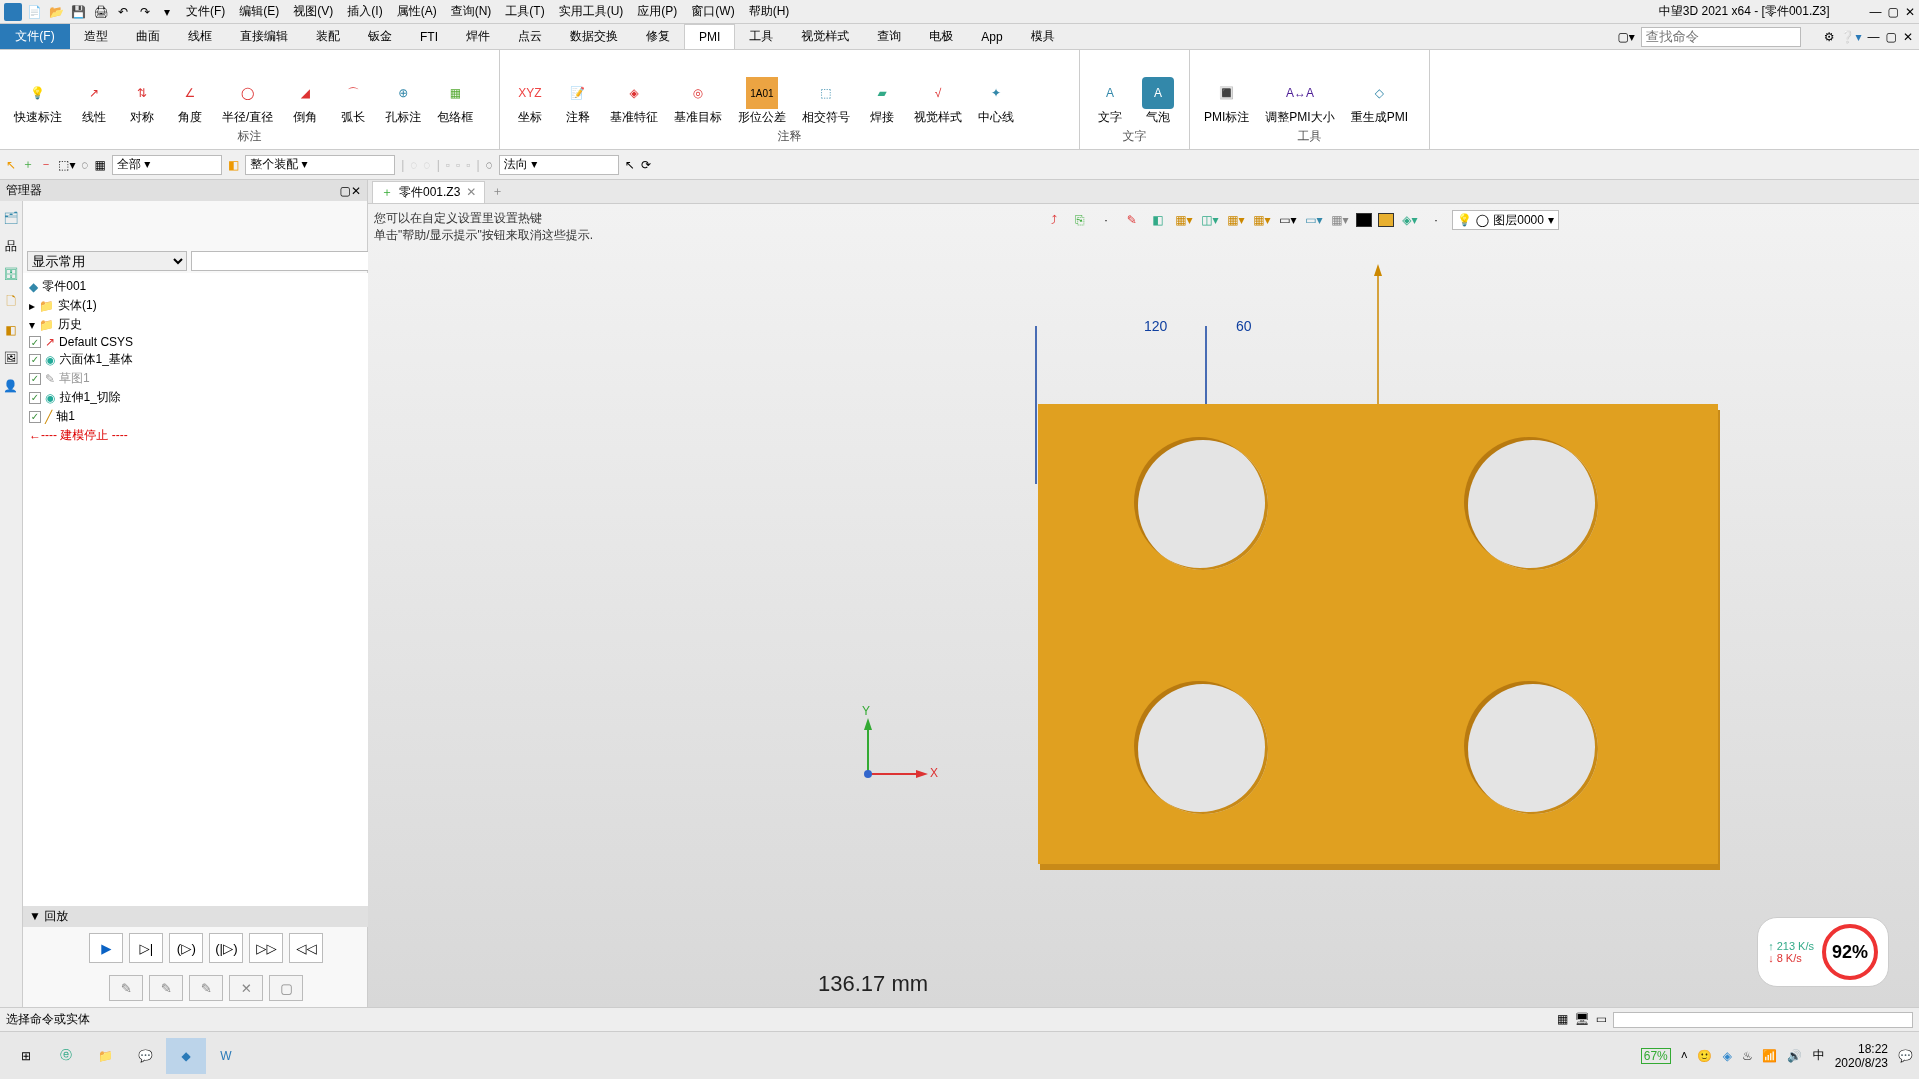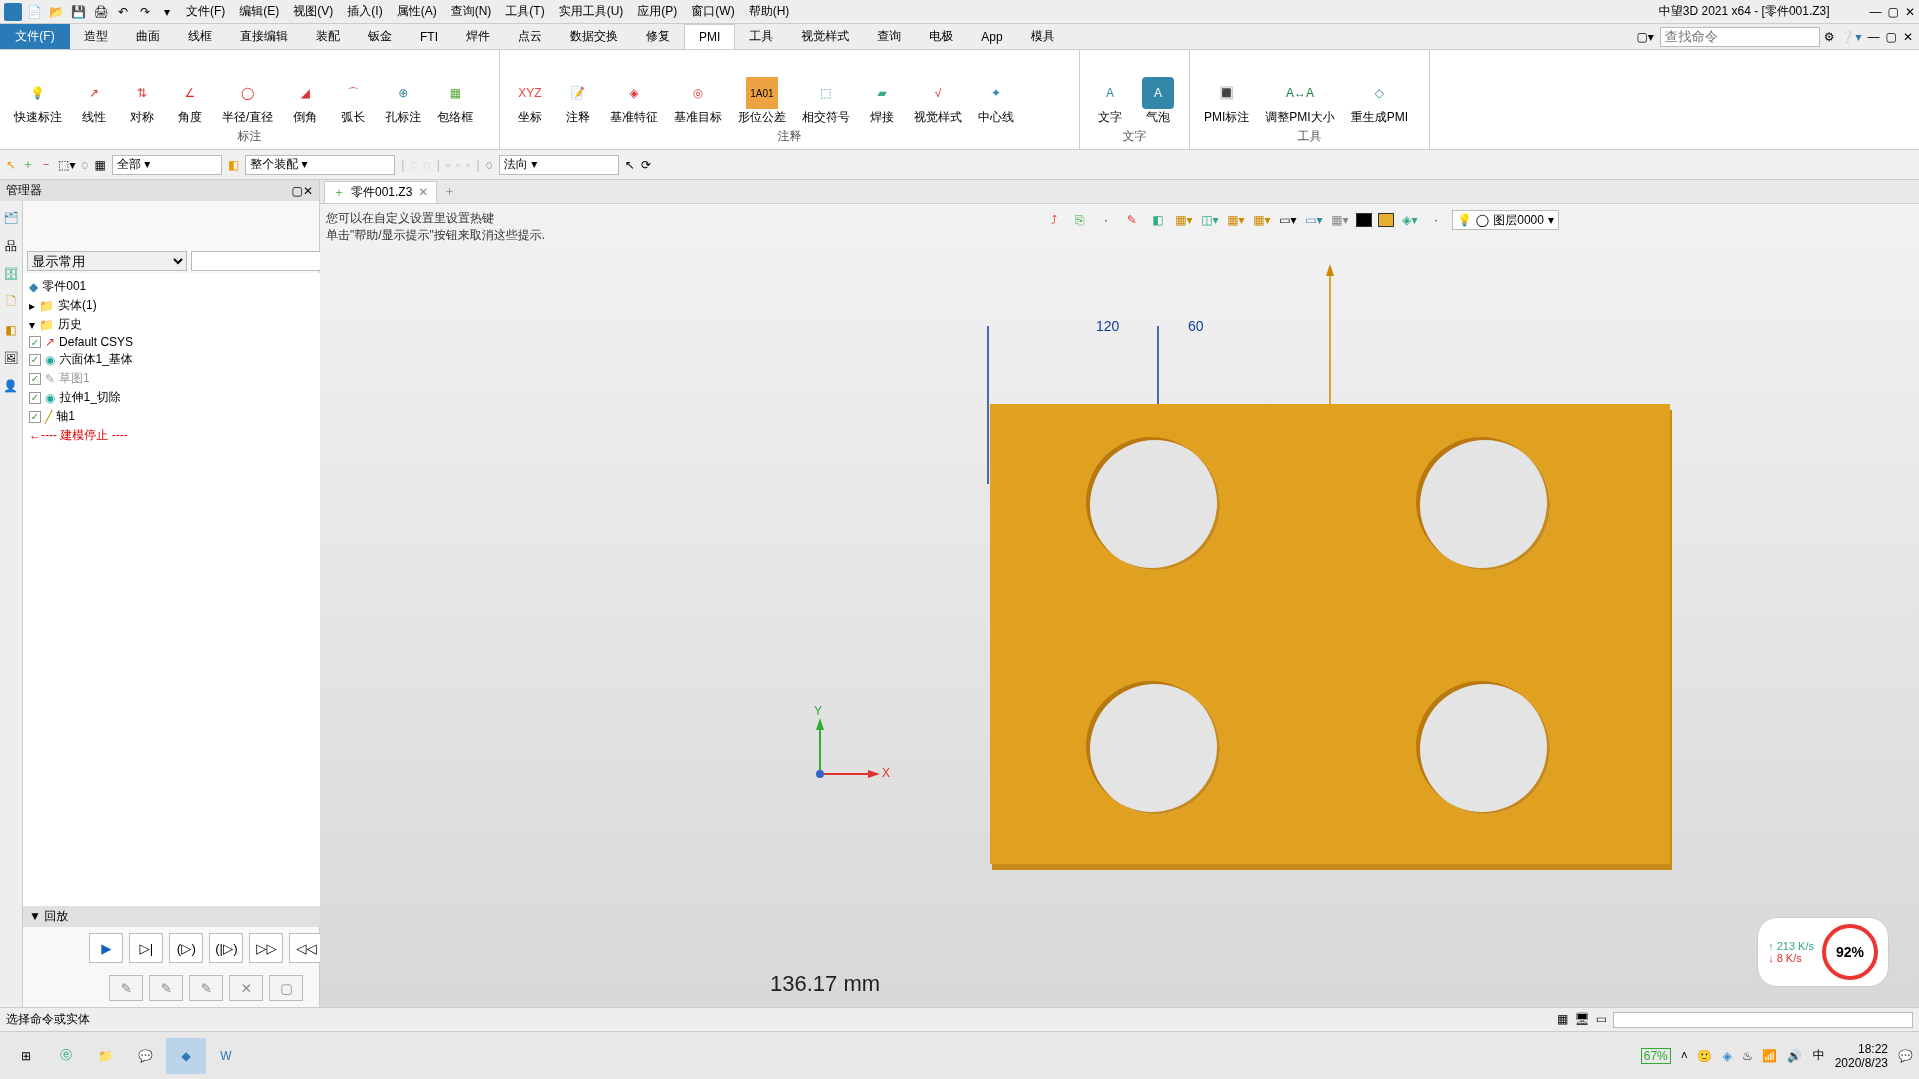--- a/index.html
+++ b/index.html
@@ -12,37 +12,37 @@
 .menu-bar { display: flex; gap: 14px; margin-left: 10px; }
 .menu-bar span { cursor: pointer; }
 .title-text { margin-left: auto; margin-right: 40px; }
 .win-ctrls { display:flex; gap:6px; }
 
 .ribbon-tabs { height: 26px; display:flex; align-items:center; border-bottom:1px solid #ccc; background:#eee; }
 .ribbon-file { background:#2a7ab8; color:#fff; width: 70px; height:100%; display:flex; align-items:center; justify-content:center; cursor:pointer; }
 .ribbon-tab { padding: 0 14px; height:100%; display:flex; align-items:center; cursor:pointer; }
 .ribbon-tab.active { background:#fff; border-top:1px solid #ccc; border-left:1px solid #ccc; border-right:1px solid #ccc; }
 .ribbon-spacer { flex:1; }
-.search-box { border:1px solid #bbb; width:160px; height:20px; padding:0 4px; margin-right:4px; }
+.search-box { border:1px solid #bbb; width:160px; height:20px; padding:0 4px; margin-right:23px; }
 .help-icons { display:flex; gap:6px; align-items:center; margin-right:6px; }
 
 .ribbon-body { height: 100px; background:#fff; border-bottom:1px solid #ccc; display:flex; }
 .ribbon-group { border-right:1px solid #ccc; display:flex; flex-direction:column; padding:4px 8px; }
 .ribbon-row { display:flex; gap:4px; flex:1; }
 .ribbon-item { display:flex; flex-direction:column; align-items:center; justify-content:flex-end; cursor:pointer; padding:2px 6px; }
 .ribbon-item .ric { width:32px; height:32px; display:flex; align-items:center; justify-content:center; }
 .ribbon-item span { font-size:12px; white-space:nowrap; }
 .group-label { text-align:center; font-size:12px; color:#555; }
 
 .quick-bar { height:30px; background:#f0f0f0; border-bottom:1px solid #ccc; display:flex; align-items:center; padding:0 6px; gap:6px; }
 .qsel { border:1px solid #bbb; height:20px; padding:0 4px; background:#fff; }
 
 .main-area { display:flex; height: calc(100% - 24px - 26px - 100px - 30px - 24px - 48px); }
 
-.left-panel { width:320px; background:#f8f8f8; border-right:1px solid #ccc; display:flex; flex-direction:column; }
+.left-panel { width:368px; background:#f8f8f8; border-right:1px solid #ccc; display:flex; flex-direction:column; }
 .mgr-title { background:#e0e0e0; padding:2px 6px; display:flex; align-items:center; }
 .mgr-body { flex:1; display:flex; }
 .mgr-iconbar { width:30px; background:#eee; border-right:1px solid #ccc; display:flex; flex-direction:column; gap:6px; padding-top:6px; align-items:center; }
 .mgr-iconbar div { width:22px; height:22px; cursor:pointer; display:flex;align-items:center;justify-content:center; }
 .mgr-content { flex:1; display:flex; flex-direction:column;margin-top:48px; }
 .mgr-filter { display:flex; padding:2px 4px; gap:4px; }
 .mgr-filter select { flex:0 0 160px; height:20px; border:1px solid #bbb; }
 .mgr-filter input { flex:1; height:20px; border:1px solid #bbb; }
 .tree { flex:1; padding:4px; overflow:auto; background:#fff; }
 .tree .item { padding:1px 2px; display:flex; align-items:center; gap:4px; cursor:pointer; }
@@ -67,21 +67,21 @@
 .vp-swatch { width:16px; height:14px; border:1px solid #333; }
 .layer-sel { border:1px solid #bbb; height:20px; padding:0 4px; background:#fff; display:flex; align-items:center; gap:4px; }
 .hole { position:absolute; width:130px; height:130px; border-radius:50%; background:#e4e4e4; box-shadow: inset -3px -2px 0 #c88a18, -4px -3px 0 #b87a10; }
 .h1 { left:100px; top:36px; }
 .h2 { left:430px; top:36px; }
 .h3 { left:100px; top:280px; }
 .h4 { left:430px; top:280px; }
 .dim-lbl { position:absolute; color:#1040a0; font-size:14px; }
 .distance-text { position:absolute; left:450px; bottom:10px; font-size:22px; color:#222; }
 .perf { position:absolute; right:30px; bottom:20px; background:#fff; border:1px solid #ccc; border-radius:20px; padding:6px 10px; display:flex; align-items:center; gap:8px; font-size:11px; }
-.perf-circle { width:56px; height:56px; border:4px solid #e33; border-radius:50%; display:flex; align-items:center; justify-content:center; font-size:14px; font-weight:bold; }
+.perf-circle { width:56px; height:56px; border:4px solid #e33; border-radius:50%; display:flex; align-items:center; justify-content:center; font-size:18px; font-weight:bold; }
 
 .status-bar { height:24px; background:#eee; border-top:1px solid #ccc; display:flex; align-items:center; padding:0 6px; font-size:12px; }
 .status-right { margin-left:auto; display:flex; gap:6px; }
 
 .taskbar { height:48px; background:#e8e8e8; border-top:1px solid #ccc; display:flex; align-items:center; padding:0 6px; }
 .taskbar .tbtn { width:40px; height:36px; display:flex; align-items:center; justify-content:center; cursor:pointer; }
 .taskbar .tbtn.active { background:#bcd4ea; }
 .tray { margin-left:auto; display:flex; align-items:center; gap:10px; font-size:12px; }
 .clk { text-align:right; }
 </style>
@@ -248,21 +248,21 @@
     </div>
     <div class="group-label">文字</div>
   </div>
   <div class="ribbon-group" style="flex:0 0 240px;">
     <div class="ribbon-row">
       <div class="ribbon-item">
           <div class="ric">🔳</div>
           <span>PMI标注</span>
         </div>
       <div class="ribbon-item">
-          <div class="ric" style="color:#15803d;">A↔A</div>
+          <div class="ric" style="color:#4c1d95;">A↔A</div>
           <span>调整PMI大小</span>
         </div>
       <div class="ribbon-item">
           <div class="ric" style="color:#38a;">◇</div>
           <span>重生成PMI</span>
         </div>
     </div>
     <div class="group-label">工具</div>
   </div>
 </div>

